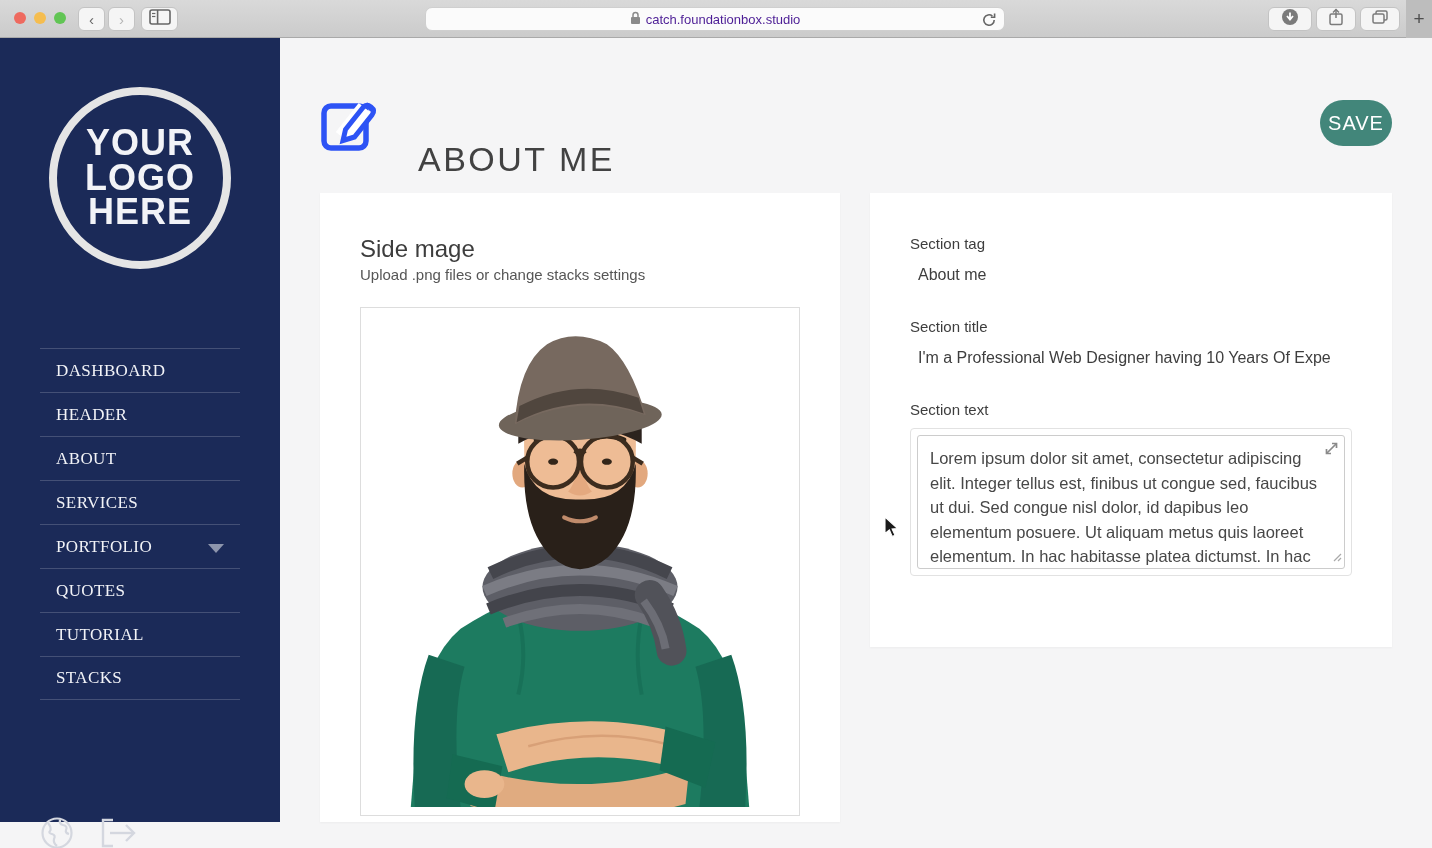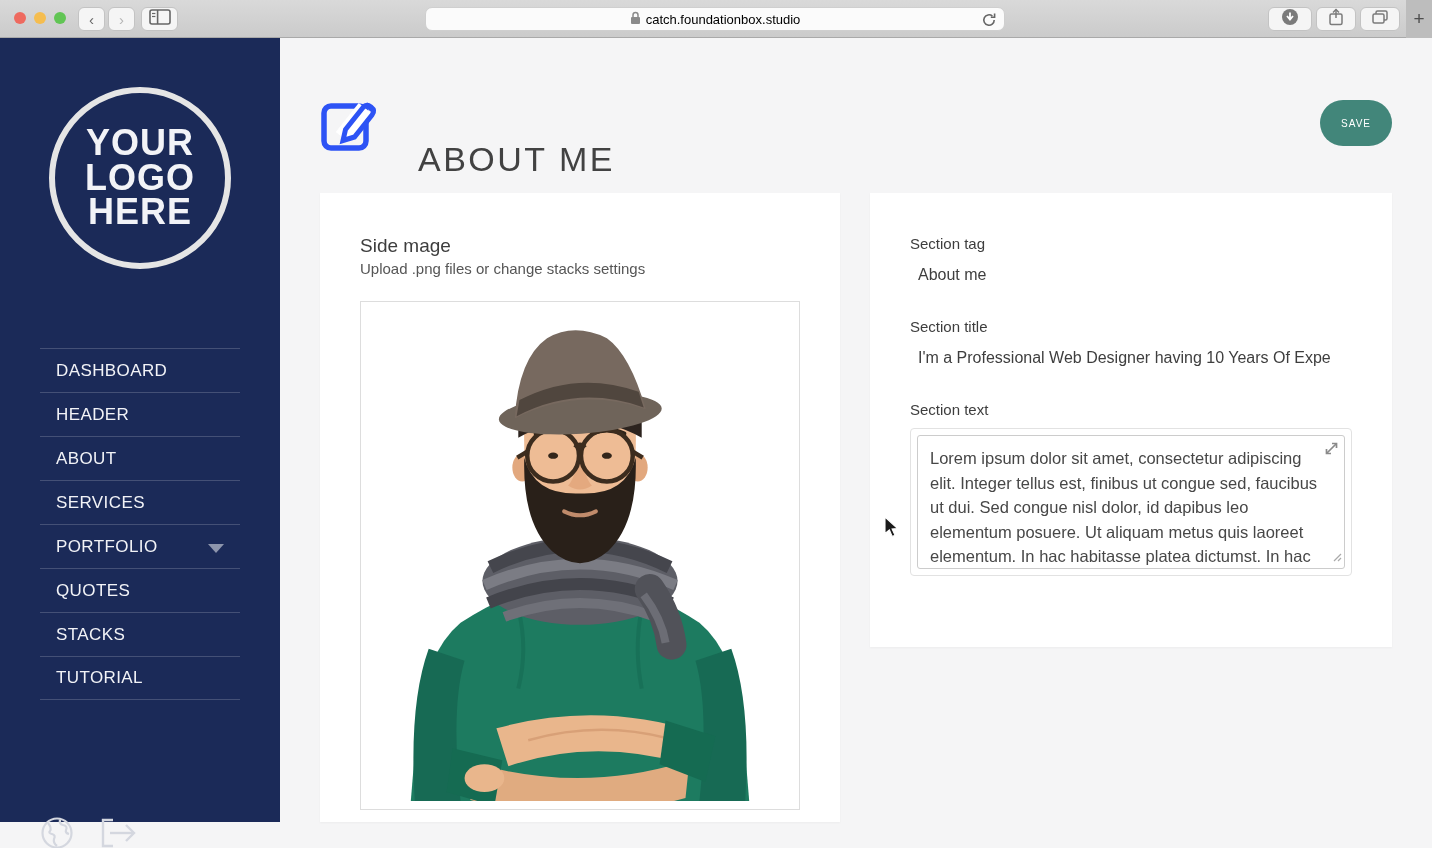--- a/index.html
+++ b/index.html
@@ -15,59 +15,59 @@
   .t-grn   { left:54px; background:#61c554; }
   .chrome-btn { position:absolute; top:7px; height:24px; background:#f5f5f5;
     border:1px solid #c3c3c3; border-radius:6px; display:flex; align-items:center;
     justify-content:center; color:#666; }
   .nav-back { left:78px;  width:27px; font-size:15px; }
   .nav-fwd  { left:108px; width:27px; font-size:15px; color:#b5b5b5; }
   .sb-toggle { left:141px; width:37px; }
   .url-bar { position:absolute; left:425px; top:7px; width:580px; height:24px;
     background:#fbfbfb; border:1px solid #cfcfcf; border-radius:7px;
     display:flex; align-items:center; justify-content:center; gap:5px;
-    font-size:13px; color:#000000; }
+    font-size:13px; color:#4c1d95; }
   .refresh { position:absolute; right:7px; top:4px; }
   .btn-dl    { left:1268px; width:44px; }
   .btn-share { left:1316px; width:40px; }
   .btn-tabs  { left:1360px; width:40px; }
   .newtab { position:absolute; right:0; top:0; width:26px; height:38px; background:#bdbdbd;
     display:flex; align-items:center; justify-content:center; font-size:19px; color:#4e4e4e; }
 
   
   .sidebar { position:absolute; left:0; top:38px; width:280px; height:784px;
     background:#1b2a58; color:#f2f3f7; z-index:10; }
   .logo { position:absolute; left:49px; top:49px; width:182px; height:182px;
-    border:6px solid #e5e5e5; border-radius:50%; display:flex; flex-direction:column;
+    border:8px solid #e5e5e5; border-radius:50%; display:flex; flex-direction:column;
     align-items:center; justify-content:center; }
   .logo span { font-size:36px; font-weight:bold; letter-spacing:1px; line-height:0.97; }
   .nav { position:absolute; left:40px; top:310px; width:200px; list-style:none; }
   .nav li { position:relative; height:44px; display:flex; align-items:center;
     padding-left:16px; font-size:17px; letter-spacing:0.4px; cursor:pointer;
-    border-top:1px solid rgba(255,255,255,0.18); }
+    border-top:1px solid rgba(255,255,255,0.18);font-family:Liberation Serif, serif; }
   .nav li:last-child { border-bottom:1px solid rgba(255,255,255,0.18); }
   .nav .arrow { position:absolute; right:16px; top:19px; width:0; height:0;
     border-left:8px solid transparent; border-right:8px solid transparent;
     border-top:9px solid #8d95ac; }
   .side-foot { position:absolute; left:40px; top:778px; display:flex; gap:26px; align-items:center; }
 
   
   .main { position:absolute; left:280px; top:38px; width:1152px; height:810px; background:#f5f5f6; }
   .edit-ic { position:absolute; left:40px; top:57px; }
   .page-title { position:absolute; left:138px; top:102px; font-size:34px; font-weight:400;
     letter-spacing:2.5px; color:#424242; }
   .save-btn { position:absolute; right:40px; top:62px; width:72px; height:46px;
-    border:none; border-radius:23px; background:#42867a; color:#fff; font-size:10px;
+    border:none; border-radius:23px; background:#42867a; color:#fff; font-size:20px;
     letter-spacing:1px; font-family:"Liberation Sans",sans-serif; cursor:pointer; }
 
   .card { position:absolute; top:155px; background:#fff; box-shadow:0 1px 2px rgba(0,0,0,0.04); }
   .card-left  { left:40px;  width:520px; height:629px; padding:42px 0 0 40px; }
   .card-right { left:590px; width:522px; height:454px; padding:42px 0 0 40px; }
 
-  .card-title { font-size:19px; color:#3d3d3d; }
+  .card-title { font-size:24px; color:#3d3d3d; }
   .card-sub { font-size:15px; color:#565656; margin-top:3px; }
   .img-frame { margin-top:24px; width:440px; height:509px; background:#fff;
     border:1px solid #ddd; padding:8px; }
   .img-frame svg { width:100%; height:100%; display:block; }
 
   .field-label { font-size:15px; color:#3d3d3d; }
   .field-input { display:block; border:none; outline:none; background:transparent;
     width:460px; margin:13px 0 34px 8px; font-size:16px; color:#3e3e3e;
     font-family:"Liberation Sans",sans-serif; }
   .ta-wrap { position:relative; margin:9px 0 0 0; width:442px; height:148px;
@@ -167,24 +167,24 @@
         <span>SERVICES</span>
       </li>
       <li>
         <span>PORTFOLIO</span>
         <span class="arrow"></span>
       </li>
       <li>
         <span>QUOTES</span>
       </li>
       <li>
+        <span>TUTORIAL</span>
+      </li>
+      <li>
         <span>STACKS</span>
-      </li>
-      <li>
-        <span>TUTORIAL</span>
       </li>
     </ul>
 
   <div class="side-foot">
     <span>
       <svg width="34" height="34" viewBox="0 0 34 34" fill="none" stroke="#d4d7df" stroke-width="2.2">
         <circle cx="17" cy="17" r="14.5"></circle>
         <path d="M8 7 Q12 12 10 15 Q8 17 12 18 Q16 19 14 23 Q13 27 17 30"></path>
         <path d="M20 3.5 Q19 8 23 9 Q28 10 26 14 Q25 17 29 18"></path>
       </svg>

